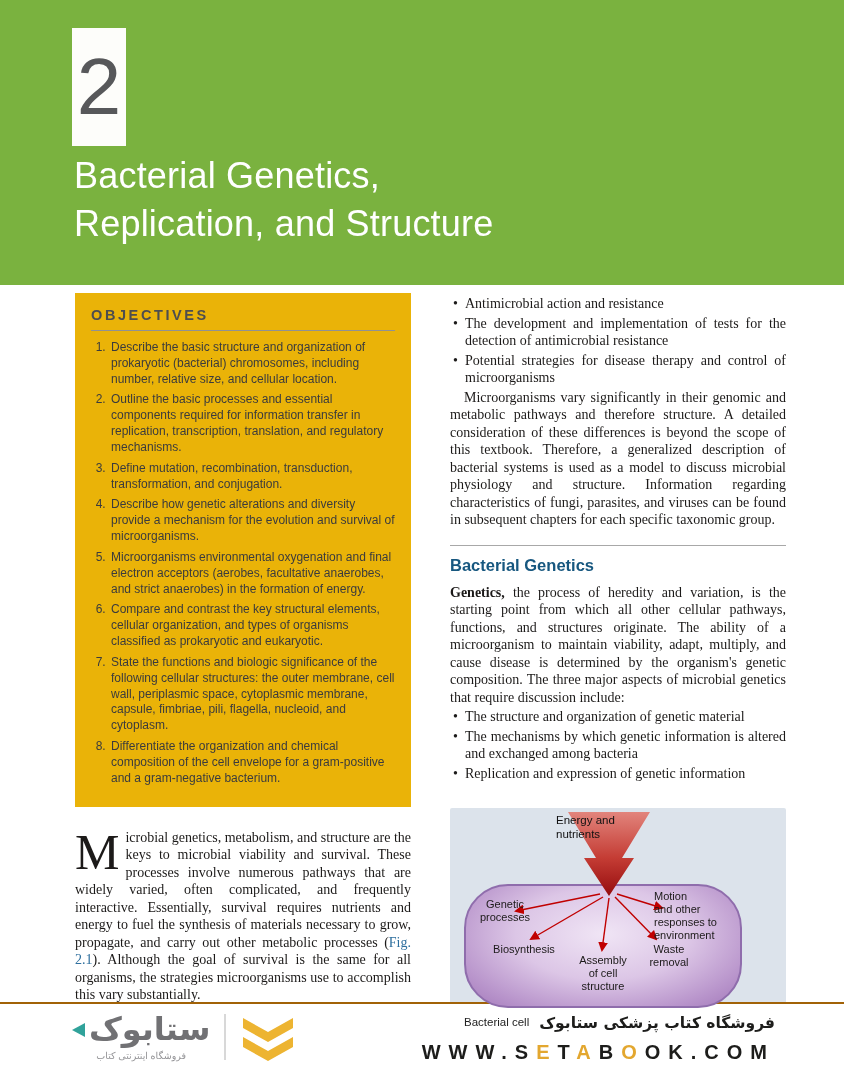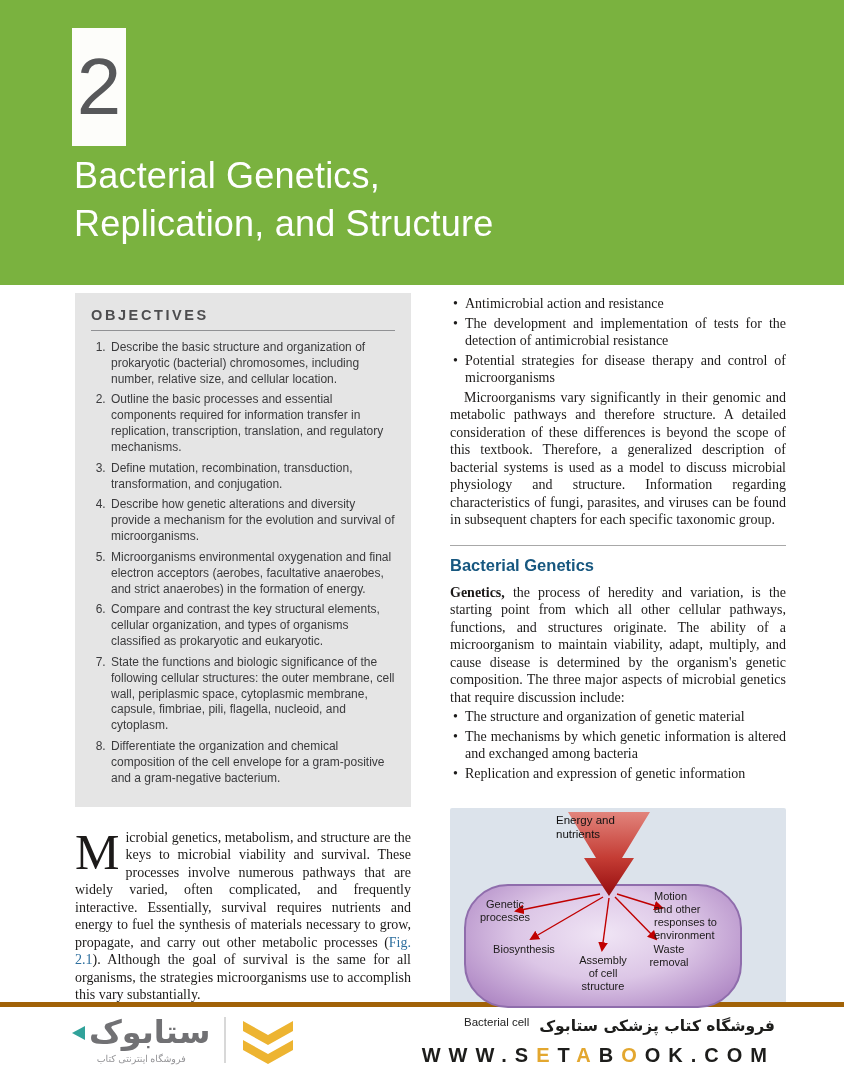--- a/index.html
+++ b/index.html
@@ -15,21 +15,21 @@
                     color:#57585a; line-height:1; }
   .chapter-title { position:absolute; left:74px; top:152px; font-family:"Liberation Sans", sans-serif;
                    font-size:36px; font-weight:400; color:#ffffff; line-height:1.32; letter-spacing:0.2px; }
 
   
   .col { position:absolute; top:293px; width:336px; }
   .col-left  { left:75px;  height:709px; overflow:hidden; }
   .col-right { left:450px; }
 
   
-  .objectives { background:#e5e5e5; padding:14px 16px 15px 16px; }
+  .objectives { background:#eab308; padding:14px 16px 15px 16px; }
   .objectives h2 { font-family:"Liberation Sans", sans-serif; font-size:14.5px; font-weight:700;
                    letter-spacing:2.6px; color:#4d4d4f; padding-bottom:7px; margin-bottom:9px;
                    border-bottom:1px solid #909194; }
   .objectives ol { list-style:decimal outside; padding-left:18px;
                    font-family:"Liberation Sans", sans-serif; font-size:12px; line-height:1.32; color:#3b3b3d; }
   .objectives ol li { margin-bottom:5px; padding-left:2px; }
 
   
   .body-para { font-size:14px; line-height:1.25; text-align:justify; }
   .indent { text-indent:14px; }
@@ -57,28 +57,28 @@
   .lbl-genetic { left:18px; top:90px; width:74px; text-align:center; }
   .lbl-biosyn { left:28px; top:135px; width:92px; text-align:center; }
   .lbl-assembly { left:118px; top:146px; width:70px; text-align:center; }
   .lbl-waste { left:188px; top:135px; width:62px; text-align:center; }
   .lbl-motion { left:204px; top:82px; width:88px; text-align:left; }
   .fig-caption { position:absolute; left:14px; top:208px; z-index:3; font-family:"Liberation Sans", sans-serif;
                  font-size:11.5px; color:#222; }
 
   
   .page-footer { position:absolute; left:0; bottom:0; width:844px; height:78px; background:#fff;
-                 border-top:5px solid #a16207; }
+                 border-top:2px solid #a16207; }
   .footer-logo { position:absolute; left:72px; top:8px; display:flex; align-items:flex-start; }
   .logo-text-wrap { display:flex; flex-direction:column; align-items:center; }
   .logo-row { display:flex; align-items:center; }
   .logo-accent { width:0; height:0; border-top:7px solid transparent; border-bottom:7px solid transparent;
                  border-right:13px solid #30a29a; margin-right:4px; }
   .logo-title { font-family:"DejaVu Sans", sans-serif; font-size:32px; font-weight:700; color:#717174; line-height:1.1; }
-  .logo-sub { font-family:Liberation Serif, serif; font-size:9.5px; color:#929295; margin-top:3px; letter-spacing:0.5px; }
+  .logo-sub { font-family:Liberation Sans, sans-serif; font-size:9.5px; color:#929295; margin-top:3px; letter-spacing:0.5px; }
   .logo-divider { width:2px; height:46px; background:#d8d8d8; margin:2px 14px 0 14px; }
   .logo-chevrons { margin-top:4px; }
   .footer-right { position:absolute; right:69px; top:10px; text-align:right; }
   .shop-title { font-family:"DejaVu Sans", sans-serif; font-size:15.5px; font-weight:700; color:#1d1d1b; }
   .footer-url { margin-top:9px; font-family:"Liberation Sans", sans-serif; font-size:20px; font-weight:700;
                 letter-spacing:8px; color:#1d1d1b; white-space:nowrap; }
 </style>
 </head>
 <body>
 

